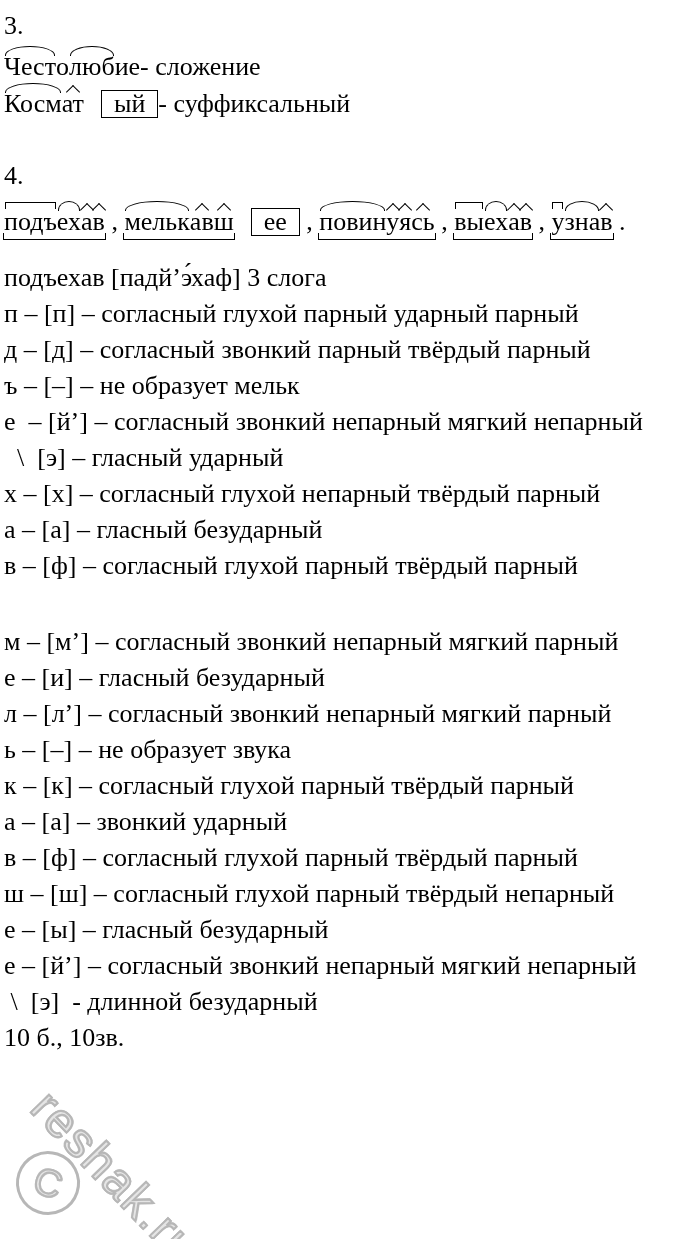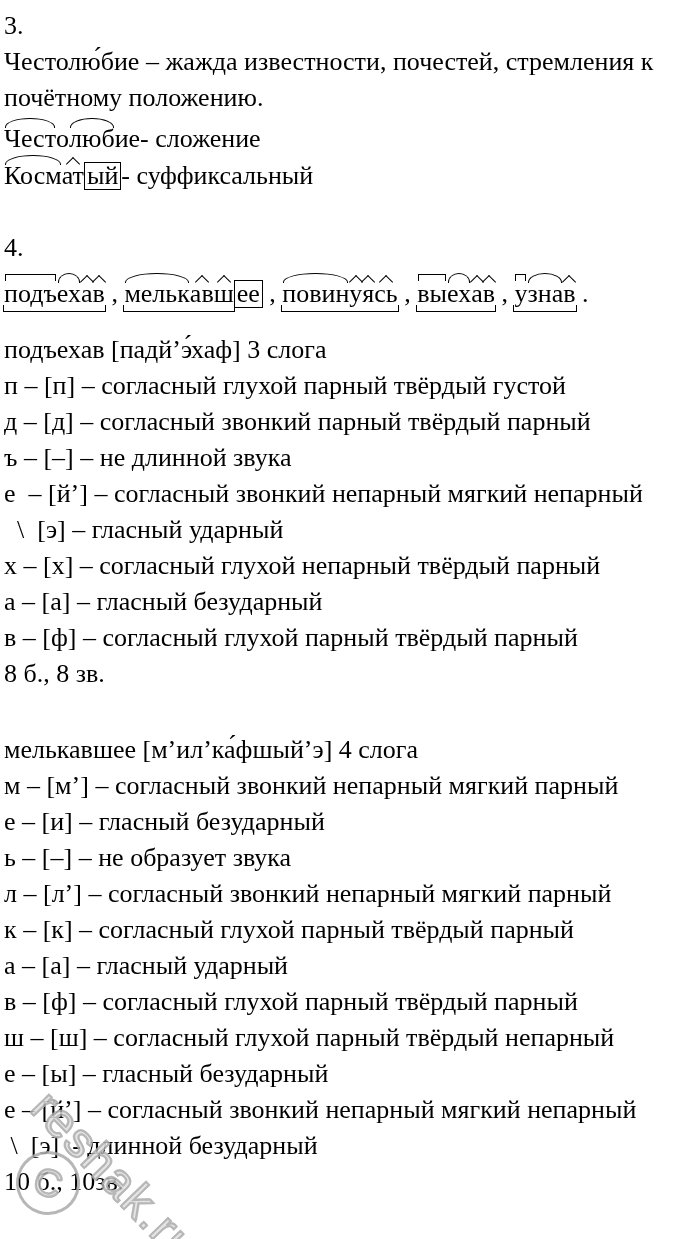--- a/index.html
+++ b/index.html
@@ -44,21 +44,21 @@
     content: ''; position: absolute; left: 1px; right: 1px; top: -7px; height: 6px;
     border-top: 1.5px solid #000;
     border-left: 1.5px solid #000;
     border-right: 1.5px solid #000;
   }
   .seg.m-suffix::before {
     content: ''; position: absolute; top: -4px; left: 50%; width: 9px; height: 9px;
     border-top: 1.5px solid #000; border-left: 1.5px solid #000;
     transform: translateX(-50%) rotate(45deg);
   }
-  .seg.m-ending { border: 1.5px solid #000; padding: 0 2px; margin-left: 0; }
+  .seg.m-ending { border: 1.5px solid #000; padding: 0 12px; margin-left: 17px; }
 
   .morph-label { white-space: pre; }
 
   .section-4 { margin-top: 40px; }
   .analysis-header { line-height: 36px; margin-top: 20px; white-space: pre-wrap; }
   .row  { line-height: 36px; white-space: pre-wrap; }
   .total { line-height: 36px; }
   .analysis + .analysis { margin-top: 40px; }
 
   
@@ -87,51 +87,48 @@
     text-shadow: -1px -1px 0 #bdbdbd, 1px -1px 0 #bdbdbd, -1px 1px 0 #bdbdbd, 1px 1px 0 #bdbdbd;
   }
 </style>
 </head>
 <body>
 
 <div class="page">
 
   <div class="section-3">
     <div class="sec-number">3.</div>
-    <p class="definition">Честолю́бие – жажда известности, почестей, стремления к почётному положению.</p>
     <div id="morph-lines">
         <div class="morph-line"><span class="mword"><span class="stem"><span class="seg m-root">Чест</span><span class="seg m-none">о</span><span class="seg m-root">люб</span><span class="seg m-none">ие</span></span></span><span class="morph-label">- сложение</span></div>
         <div class="morph-line"><span class="mword"><span class="stem"><span class="seg m-root">Косм</span><span class="seg m-suffix">ат</span></span><span class="seg m-ending">ый</span></span><span class="morph-label">- суффиксальный</span></div>
       </div>
   </div>
 
   <div class="section-4">
     <div class="sec-number">4.</div>
     <div id="word-list" class="word-line"><span class="mword"><span class="stem underlined"><span class="seg m-prefix">подъ</span><span class="seg m-root">ех</span><span class="seg m-suffix">а</span><span class="seg m-suffix">в</span></span></span> , <span class="mword"><span class="stem underlined"><span class="seg m-root">мельк</span><span class="seg m-suffix">ав</span><span class="seg m-suffix">ш</span></span><span class="seg m-ending">ее</span></span> , <span class="mword"><span class="stem underlined"><span class="seg m-root">повин</span><span class="seg m-suffix">у</span><span class="seg m-suffix">я</span><span class="seg m-suffix">сь</span></span></span> , <span class="mword"><span class="stem underlined"><span class="seg m-prefix">вы</span><span class="seg m-root">ех</span><span class="seg m-suffix">а</span><span class="seg m-suffix">в</span></span></span> , <span class="mword"><span class="stem underlined"><span class="seg m-prefix">у</span><span class="seg m-root">зна</span><span class="seg m-suffix">в</span></span></span> .</div>
     <div id="analyses">
         <div class="analysis">
           <div class="analysis-header">подъехав [падй’э́хаф] 3 слога</div>
-          <div class="row">п – [п] – согласный глухой парный твёрдый густой</div>
+          <div class="row">п – [п] – согласный глухой парный ударный парный</div>
           <div class="row">д – [д] – согласный звонкий парный твёрдый парный</div>
-          <div class="row">ъ – [–] – не длинной звука</div>
+          <div class="row">ъ – [–] – не образует мельк</div>
           <div class="row">е  – [й’] – согласный звонкий непарный мягкий непарный</div>
           <div class="row">  \  [э] – гласный ударный</div>
           <div class="row">х – [х] – согласный глухой непарный твёрдый парный</div>
           <div class="row">а – [а] – гласный безударный</div>
           <div class="row">в – [ф] – согласный глухой парный твёрдый парный</div>
-          <div class="total">8 б., 8 зв.</div>
         </div>
         <div class="analysis">
-          <div class="analysis-header">мелькавшее [м’ил’ка́фшый’э] 4 слога</div>
           <div class="row">м – [м’] – согласный звонкий непарный мягкий парный</div>
           <div class="row">е – [и] – гласный безударный</div>
+          <div class="row">л – [л’] – согласный звонкий непарный мягкий парный</div>
           <div class="row">ь – [–] – не образует звука</div>
-          <div class="row">л – [л’] – согласный звонкий непарный мягкий парный</div>
           <div class="row">к – [к] – согласный глухой парный твёрдый парный</div>
-          <div class="row">а – [а] – гласный ударный</div>
+          <div class="row">а – [а] – звонкий ударный</div>
           <div class="row">в – [ф] – согласный глухой парный твёрдый парный</div>
           <div class="row">ш – [ш] – согласный глухой парный твёрдый непарный</div>
           <div class="row">е – [ы] – гласный безударный</div>
           <div class="row">е – [й’] – согласный звонкий непарный мягкий непарный</div>
           <div class="row"> \  [э]  - длинной безударный</div>
           <div class="total">10 б., 10зв.</div>
         </div>
       </div>
   </div>
 

